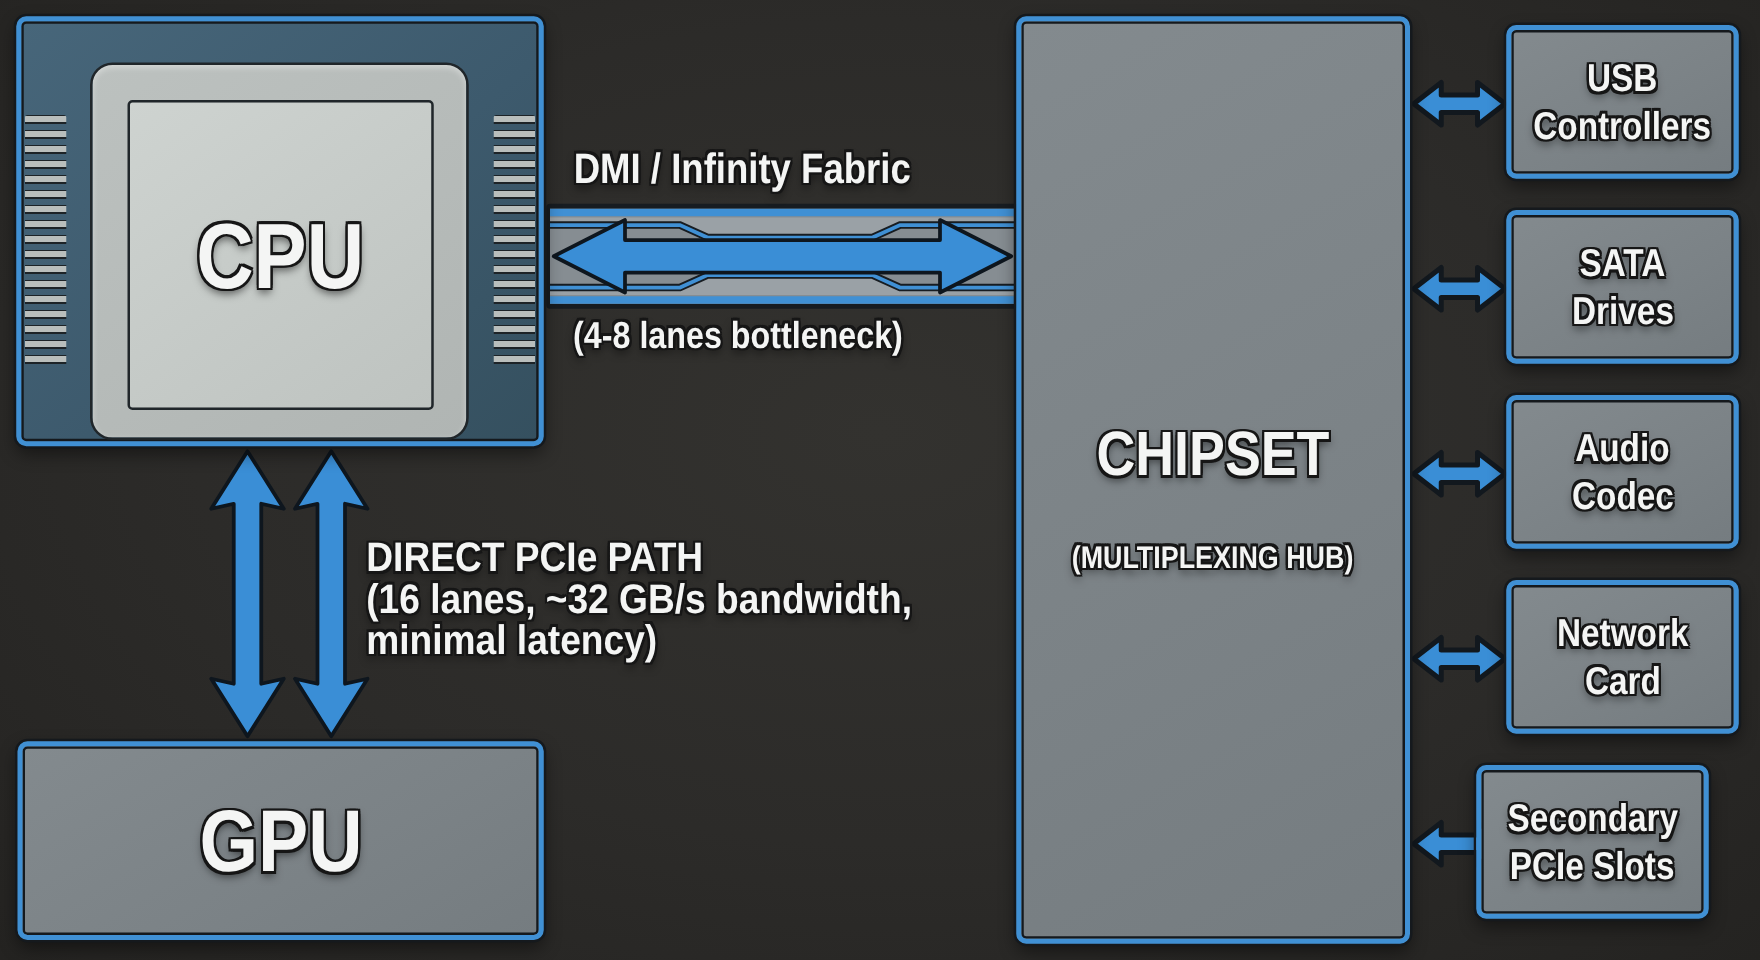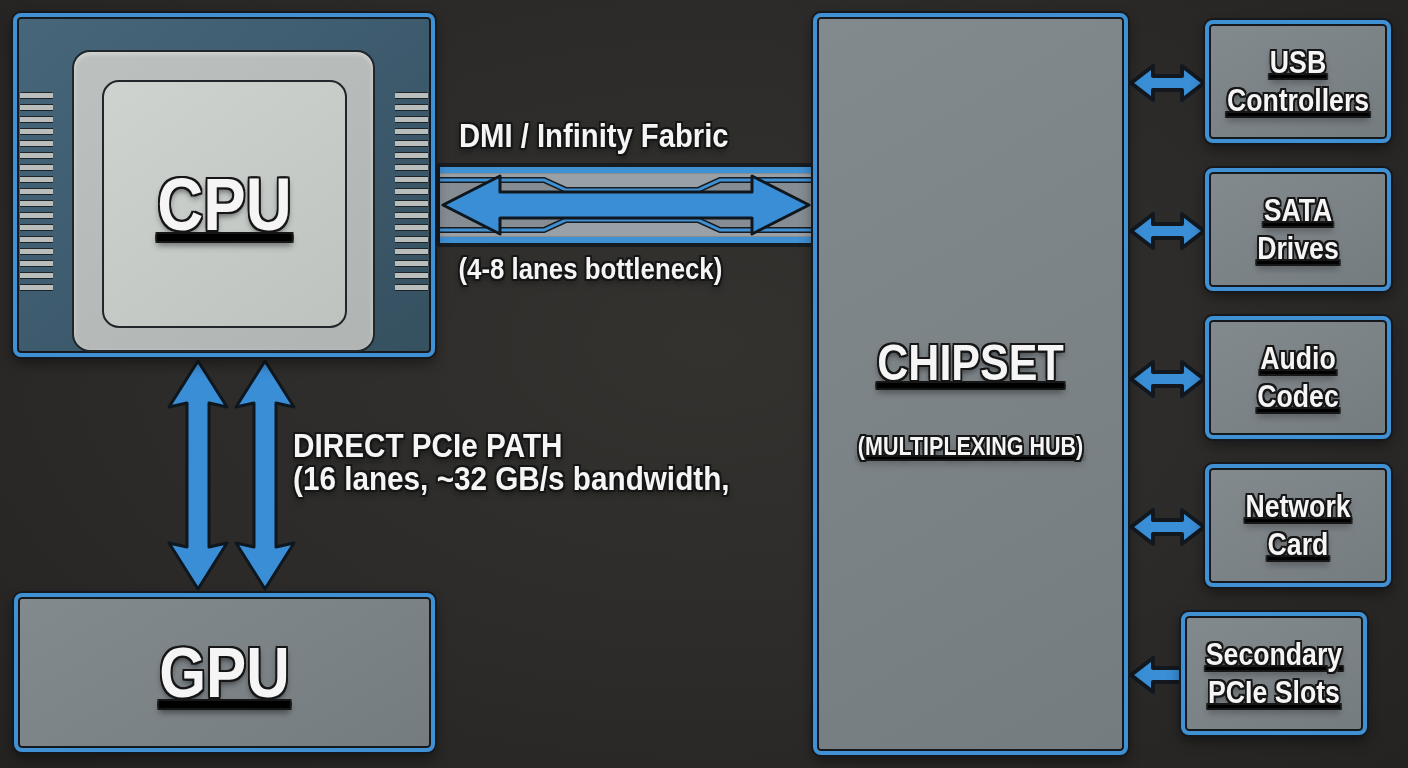--- a/index.html
+++ b/index.html
@@ -30,33 +30,33 @@
   .gray-fill{background:linear-gradient(150deg,#838a8e 0%,#7b8286 60%,#757c80 100%);}
 
   .cpu-body{background:linear-gradient(140deg,#47667a 0%,#3d5a6d 55%,#35505f 100%);}
   .cpu-substrate{
     background:linear-gradient(145deg,#bcc1bf 0%,#b0b5b3 100%);
     border:2px solid #20262a;border-radius:18px;
     box-shadow:inset 0 2px 5px rgba(255,255,255,.4);
   }
   .cpu-die{
     background:linear-gradient(145deg,#ced3d0 0%,#bec3c0 100%);
-    border:2px solid #20262a;border-radius:17px;
+    border:2px solid #20262a;border-radius:4px;
   }
   
   .pins{
     background:repeating-linear-gradient(
       to bottom,
       #1d2327 0px, #1d2327 1px,
       #b9bebc 1px, #b9bebc 6px,
       #1d2327 6px, #1d2327 7px,
       rgba(0,0,0,0) 7px, rgba(0,0,0,0) 12px);
     border-radius:2px;
   }
-  .center-col{display:flex;flex-direction:column;justify-content:center;text-align:center;text-decoration:underline;}
+  .center-col{display:flex;flex-direction:column;align-items:center;justify-content:center;text-align:center;}
 </style>
 </head>
 <body>
 
 <svg class="abs" style="left:0;top:0;" width="1408" height="768" viewBox="0 0 1408 768">
 
   <g>
     <rect x="437" y="163" width="378" height="84" rx="3" fill="#171c21"></rect>
     <rect x="440" y="167" width="372" height="76" fill="#868d92"></rect>
     <rect x="440" y="167" width="372" height="6" fill="#4090d4"></rect>
@@ -89,20 +89,21 @@
   <span class="ot cond" style="font-size:74px;">CPU</span>
 </div>
 
 <div class="abs frame gray-fill center-col" style="left:14px;top:593px;width:413px;height:151px;">
   <span class="ot cond" style="font-size:70px;">GPU</span>
 </div>
 
 <div class="abs" style="left:293px;top:429px;line-height:33px;font-size:33px;">
   <div><span class="ot condL">DIRECT PCIe PATH</span></div>
   <div><span class="ot condL">(16 lanes, ~32 GB/s bandwidth,</span></div>
+  <div><span class="ot condL">minimal latency)</span></div>
 </div>
 
 <div class="abs" style="left:437px;top:116px;width:378px;font-size:34px;">
   <span class="ot cond">DMI / Infinity Fabric</span>
 </div>
 <div class="abs" style="left:437px;top:252px;width:378px;text-align:left;font-size:30px;">
   <span class="ot cond">(4-8 lanes bottleneck)</span>
 </div>
 
 <div class="abs frame gray-fill" style="left:813px;top:13px;width:307px;height:734px;">

